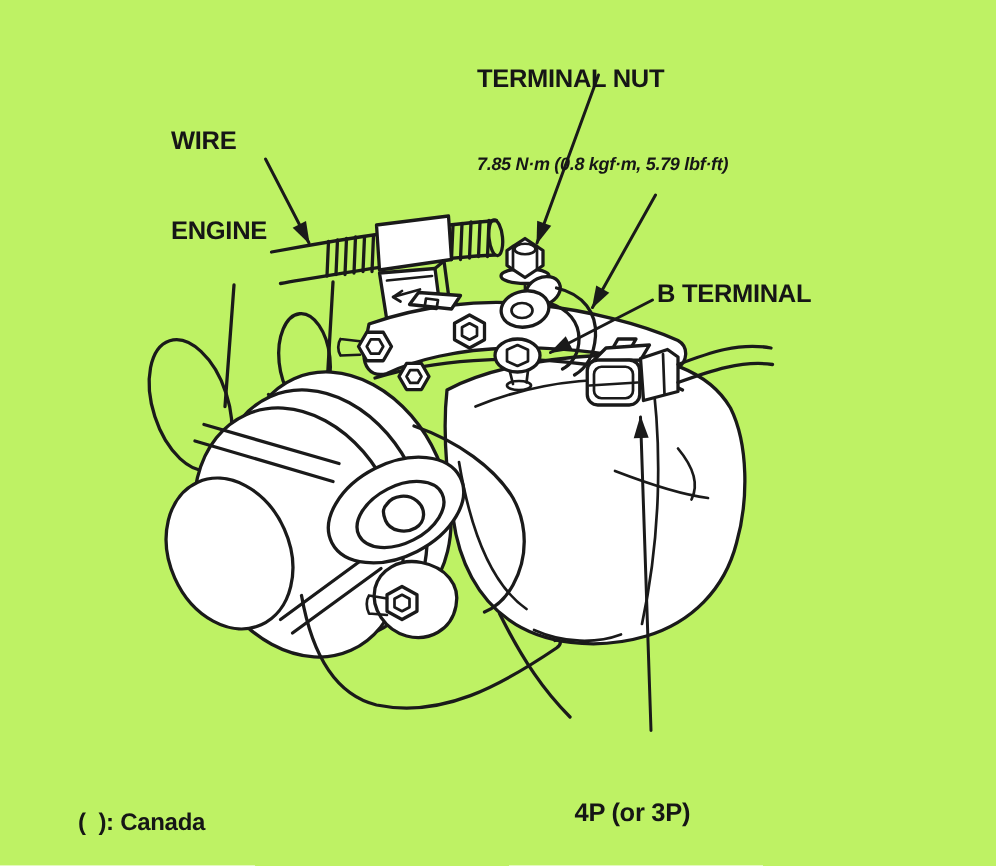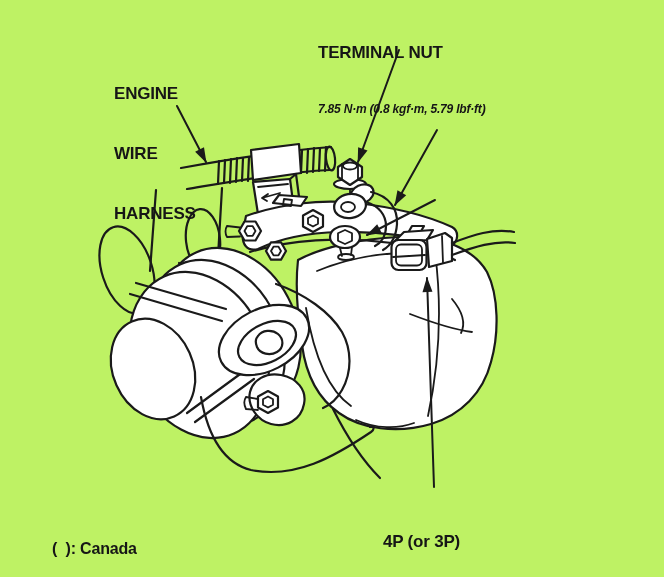--- a/index.html
+++ b/index.html
@@ -177,26 +177,26 @@
       <line class="leader" x1="434" y1="487" x2="427" y2="278" marker-end="url(#ahm)"></line>
     </g>
   </svg>
 
   <div class="lbl" style="left:318px;top:5px;line-height:19px;">
     <div>TERMINAL NUT</div>
     <div class="small" style="font-size:12px;font-style:italic;">7.85 N·m (0.8 kgf·m, 5.79 lbf·ft)</div>
   </div>
 
   <div class="lbl" style="left:114px;top:44px;">
+    <div>WIRE</div>
     <div>ENGINE</div>
-    <div>WIRE</div>
-    <div>HARNESS</div>
   </div>
 
 
+  <div class="lbl" style="left:438px;top:186px;">B TERMINAL</div>
 
   <div class="lbl" style="left:383px;top:489px;line-height:21px;">
     <div>4P (or 3P)</div>
     
   </div>
 
   <div class="lbl small" style="left:52px;top:539px;">(  ): Canada</div>
 
 </div>
 

